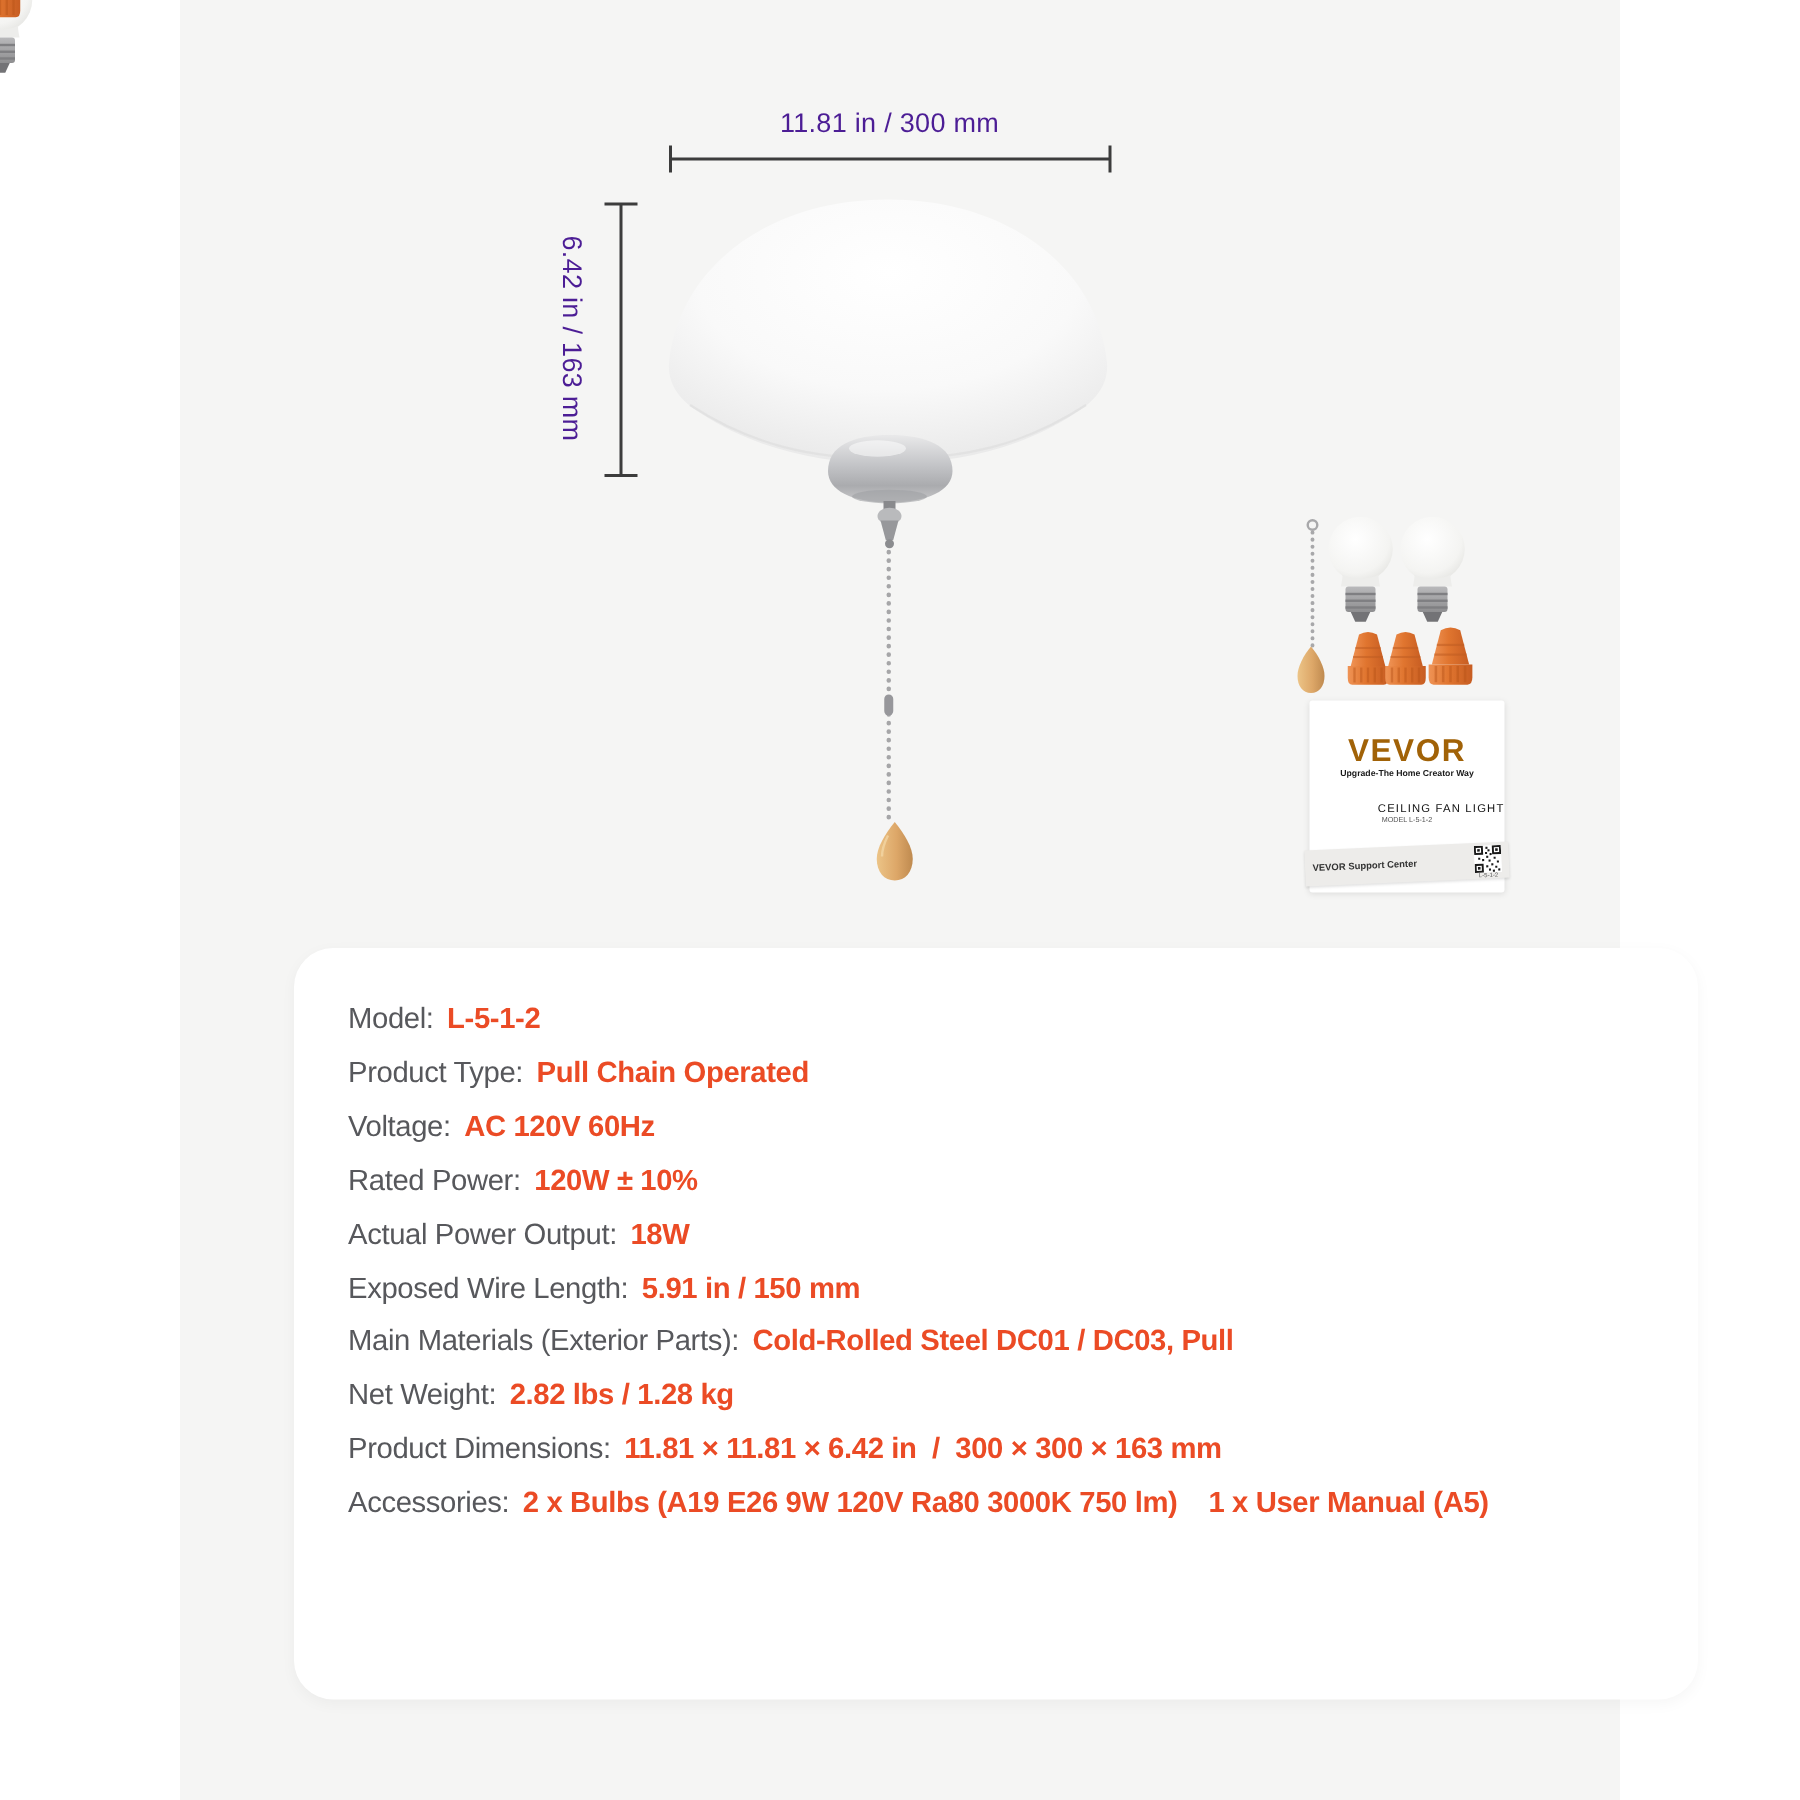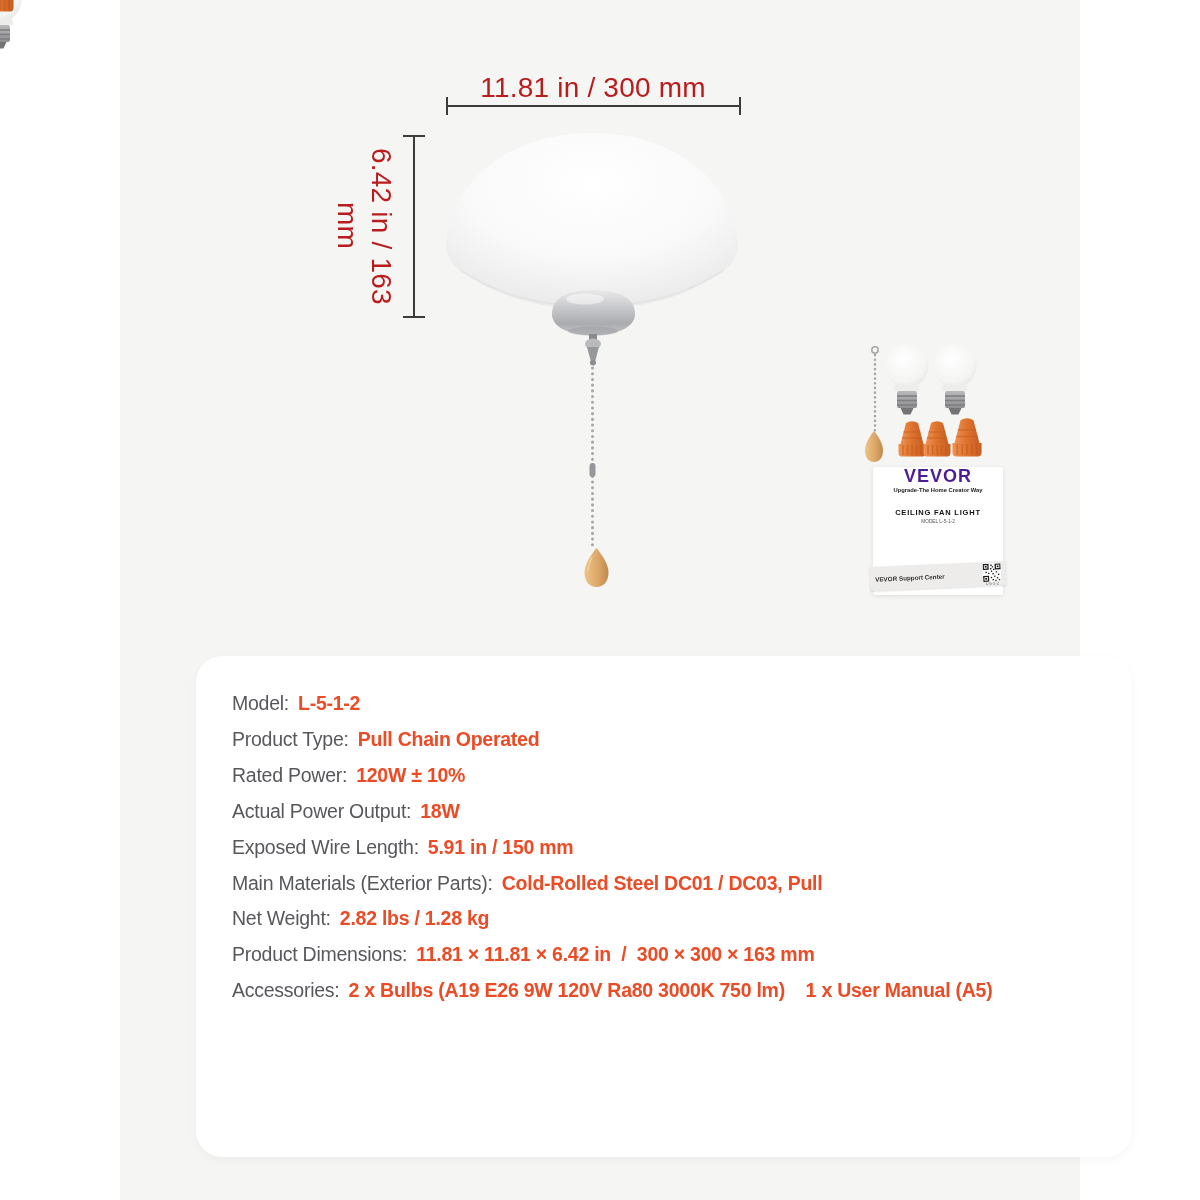--- a/index.html
+++ b/index.html
@@ -1,40 +1,40 @@
 <!DOCTYPE html>
 <html><head>
 <meta charset="utf-8">
 <style>
   html,body { margin:0; padding:0; }
   body { width:1200px; height:1200px; background:#ffffff; font-family:"Liberation Sans", sans-serif; }
   .page { position:relative; width:1200px; height:1200px; background:#ffffff; overflow:hidden; }
   .band { position:absolute; left:120px; top:0; width:960px; height:1200px; background:#f5f5f4; }
   svg.art { position:absolute; left:0; top:0; width:1200px; height:1200px; }
 
-  .dim-label { color:#b91c1c; font-size:28px; font-weight:500; letter-spacing:0.2px; }
+  .dim-label { color:#4c1d95; font-size:18px; font-weight:500; letter-spacing:0.2px; }
   .dim-w { position:absolute; left:443px; top:72px; width:300px; text-align:center; }
   .dim-h { position:absolute; left:364px; top:135px; height:182px; width:34px;
            writing-mode:vertical-rl; text-align:center; line-height:34px; }
 
   .manual { position:absolute; left:873px; top:467px; width:130px; height:128px; background:#ffffff;
             border-radius:2px; box-shadow:0 1px 4px rgba(0,0,0,0.10); text-align:center; }
-  .manual-brand { font-size:18px; font-weight:800; letter-spacing:1px; color:#4c1d95; line-height:1; }
+  .manual-brand { margin-top:23px; font-size:21px; font-weight:800; letter-spacing:1px; color:#a16207; line-height:1; }
   .manual-tagline { font-size:5.8px; font-weight:700; color:#1a1a1a; margin-top:2px; }
-  .manual-title { margin-top:15px; font-size:7.5px; font-weight:700; letter-spacing:0.8px; color:#111; }
+  .manual-title { margin-top:15px; font-size:7.5px; font-weight:400; letter-spacing:0.8px; color:#111;text-align:right; }
   .manual-model { margin-top:2px; font-size:4.8px; color:#555; }
   .manual-strip { position:absolute; left:-3px; bottom:7px; width:136px; height:24px; background:#edecea;
                   box-shadow:0 1px 2px rgba(0,0,0,0.12); transform:rotate(-2.5deg);
                   display:flex; align-items:center; justify-content:space-between; padding:0 5px; box-sizing:border-box; }
   .manual-support { font-size:6.3px; font-weight:700; color:#333; }
   .qr-wrap { position:relative; width:18px; height:18px; margin-top:-3px; }
   .qr { width:18px; height:18px; display:block; background:#ffffff; }
   .qr-caption { position:absolute; top:18px; left:0; width:18px; font-size:4px; color:#555; text-align:center; line-height:1.1; }
 
-  .spec-card { position:absolute; left:196px; top:656px; width:936px; height:501px; background:#ffffff;
+  .spec-card { position:absolute; left:196px; top:632px; width:936px; height:501px; background:#ffffff;
                border-radius:26px; box-shadow:0 3px 10px rgba(0,0,0,0.04);
                padding:30px 0 0 36px; box-sizing:border-box; }
   .spec-row { line-height:35.9px; font-size:19.5px; white-space:pre; letter-spacing:-0.25px; }
   .spec-label { color:#57585c; }
   .spec-label:not(:empty) { margin-right:9px; }
   .spec-value { color:#eb4b25; font-weight:700; }
 </style>
 </head>
 <body>
 
@@ -191,20 +191,21 @@
           </g>
         </svg>
         <span class="qr-caption">L-5-1-2</span>
       </span>
     </div>
   </div>
 
   <div class="spec-card">
     <div class="spec-row"><span class="spec-label">Model:</span><span class="spec-value">L-5-1-2</span></div>
     <div class="spec-row"><span class="spec-label">Product Type:</span><span class="spec-value">Pull Chain Operated</span></div>
+    <div class="spec-row"><span class="spec-label">Voltage:</span><span class="spec-value">AC 120V 60Hz</span></div>
     <div class="spec-row"><span class="spec-label">Rated Power:</span><span class="spec-value">120W ± 10%</span></div>
     <div class="spec-row"><span class="spec-label">Actual Power Output:</span><span class="spec-value">18W</span></div>
     <div class="spec-row"><span class="spec-label">Exposed Wire Length:</span><span class="spec-value">5.91 in / 150 mm</span></div>
     <div class="spec-row"><span class="spec-label">Main Materials (Exterior Parts):</span><span class="spec-value">Cold-Rolled Steel DC01 / DC03, Pull</span></div>
     <div class="spec-row"><span class="spec-label">Net Weight:</span><span class="spec-value">2.82 lbs / 1.28 kg</span></div>
     <div class="spec-row"><span class="spec-label">Product Dimensions:</span><span class="spec-value">11.81 × 11.81 × 6.42 in  /  300 × 300 × 163 mm</span></div>
     <div class="spec-row"><span class="spec-label">Accessories:</span><span class="spec-value">2 x Bulbs (A19 E26 9W 120V Ra80 3000K 750 lm)    1 x User Manual (A5)</span></div>
   </div>
 </div>
 

